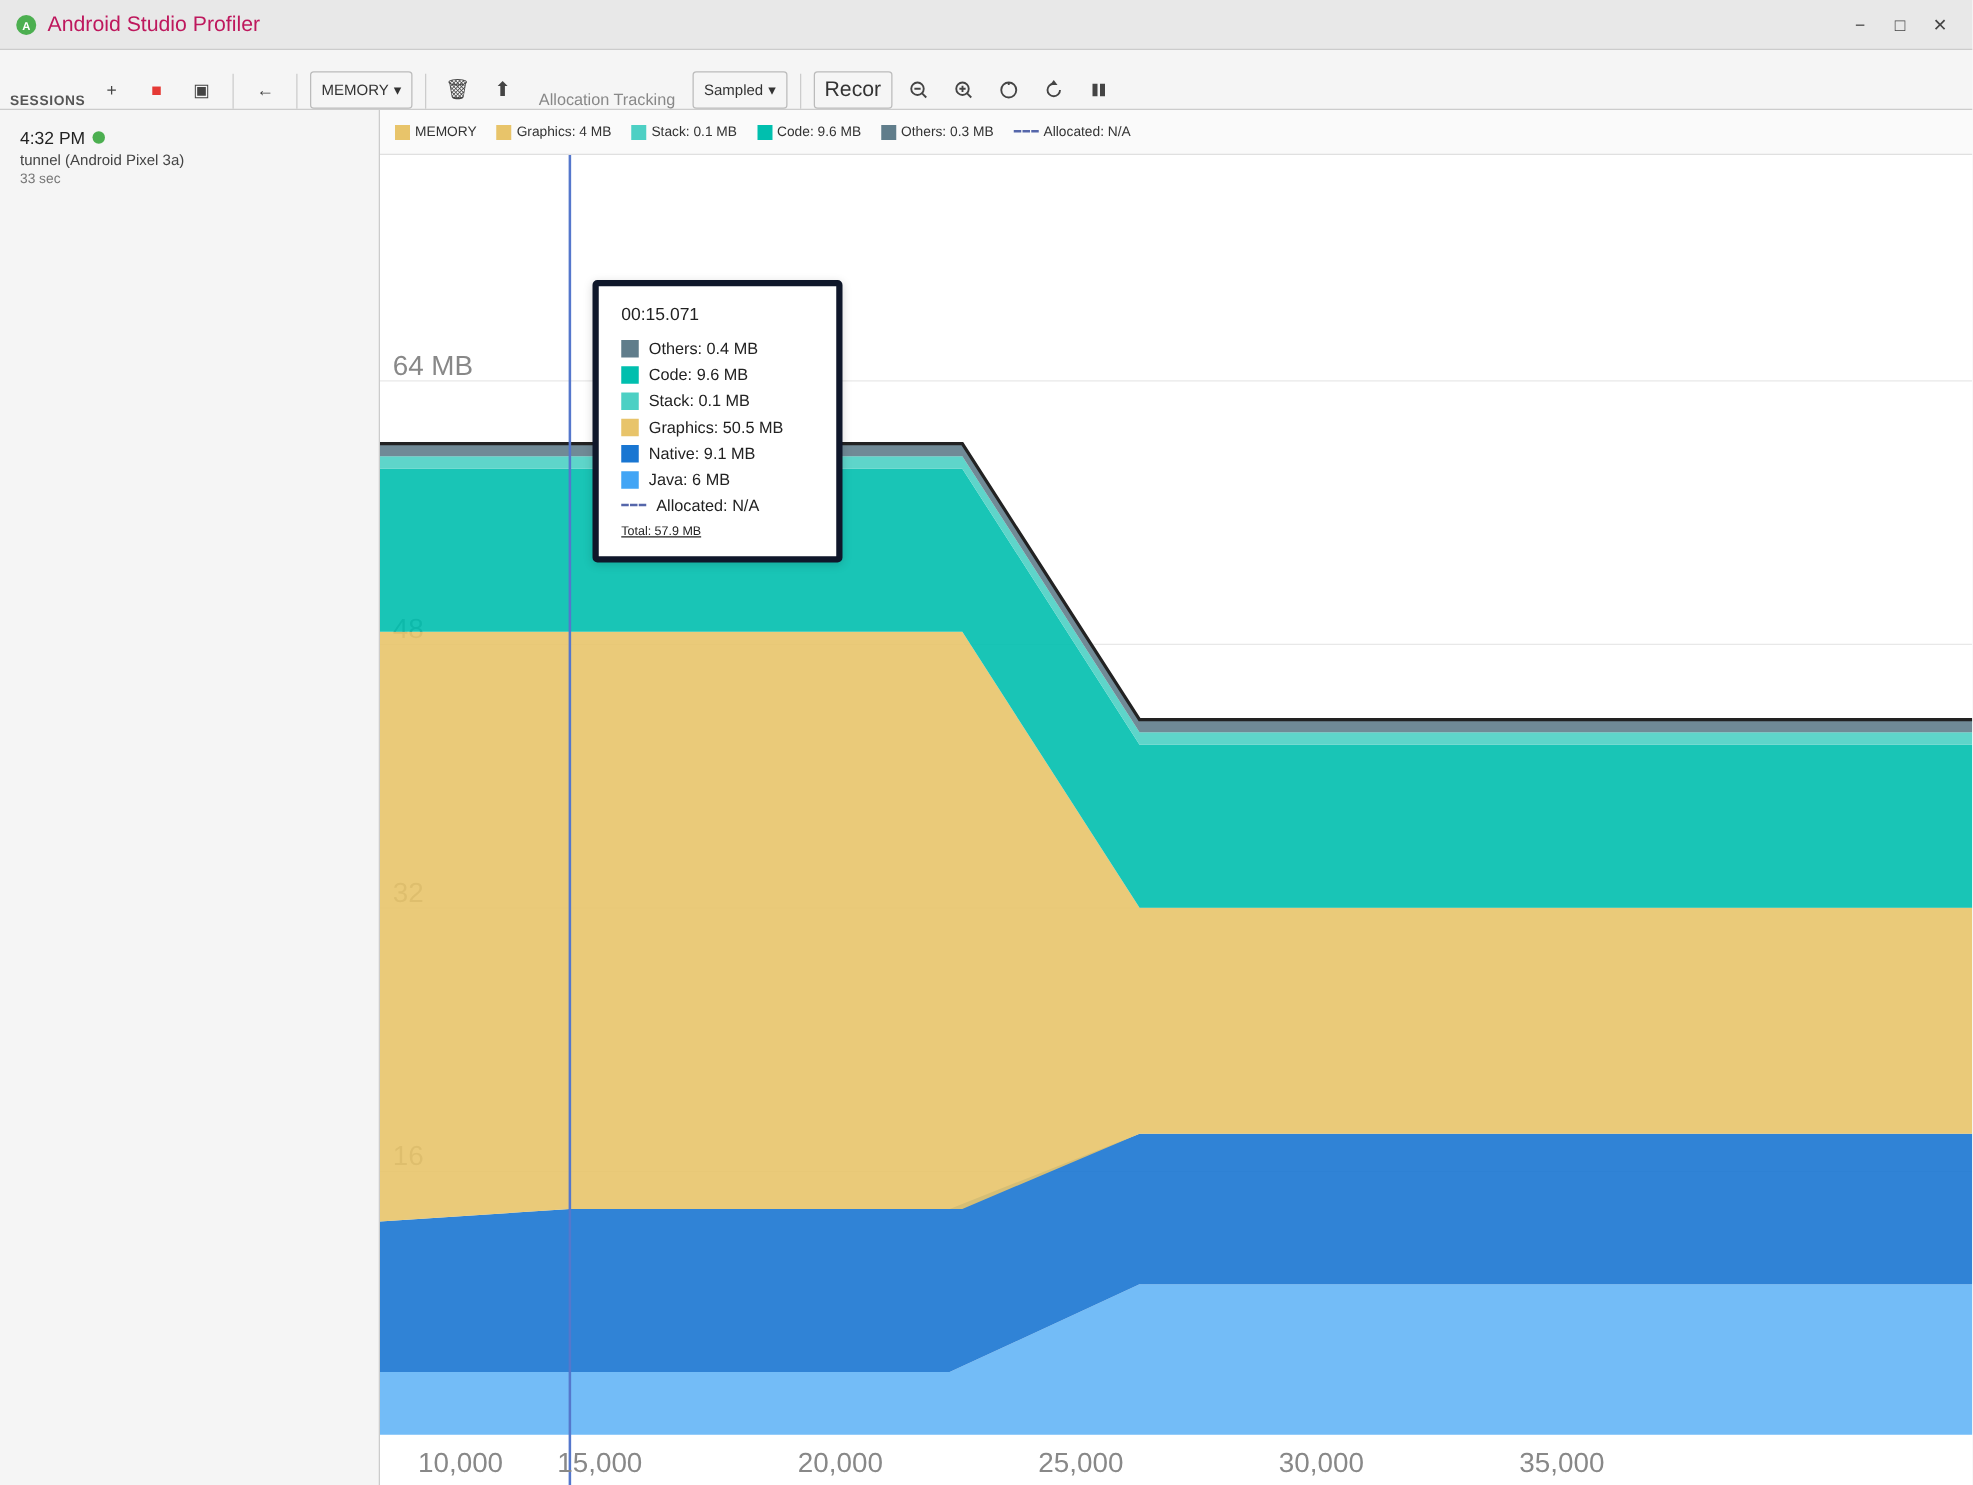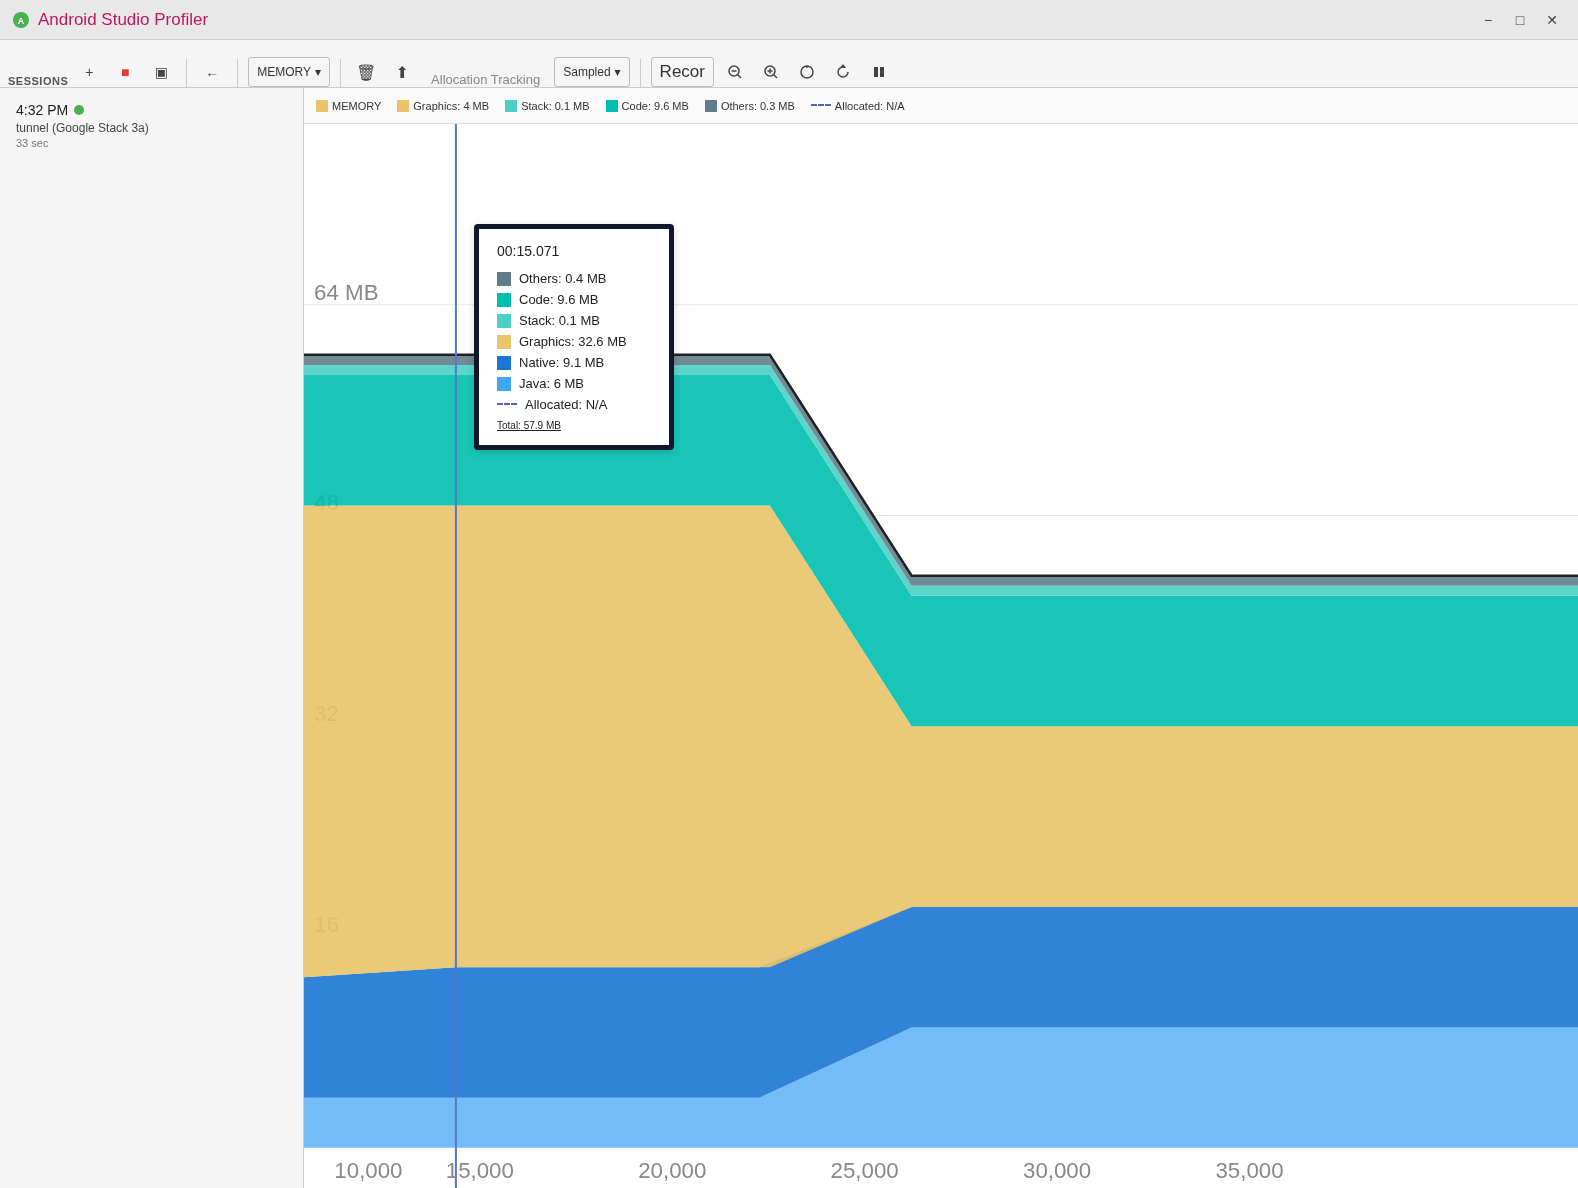--- a/index.html
+++ b/index.html
@@ -257,21 +257,21 @@
 </div>
 
 <div class="main-content">
 
   <div class="sidebar">
     <div class="session-item">
       <div class="session-time">
         <span>4:32 PM</span>
         <div class="session-dot"></div>
       </div>
-      <div class="session-device">tunnel (Google Stack 3a)</div>
+      <div class="session-device">tunnel (Android Pixel 3a)</div>
       <div class="session-duration">33 sec</div>
     </div>
   </div>
 
   <div class="chart-area">
 
     <div class="legend-bar">
 
       <div class="legend-item">
         <div class="legend-color" style="background:#e8c46a;"></div>
@@ -369,21 +369,21 @@
         <div class="tooltip-row">
           <div class="tooltip-color" style="background:#00bfae;"></div>
           <span>Code: 9.6 MB</span>
         </div>
         <div class="tooltip-row">
           <div class="tooltip-color" style="background:#4dd0c4;"></div>
           <span>Stack: 0.1 MB</span>
         </div>
         <div class="tooltip-row">
           <div class="tooltip-color" style="background:#e8c46a;"></div>
-          <span>Graphics: 32.6 MB</span>
+          <span>Graphics: 50.5 MB</span>
         </div>
         <div class="tooltip-row">
           <div class="tooltip-color" style="background:#1976d2;"></div>
           <span>Native: 9.1 MB</span>
         </div>
         <div class="tooltip-row">
           <div class="tooltip-color" style="background:#42a5f5;"></div>
           <span>Java: 6 MB</span>
         </div>
         <div class="tooltip-row">

